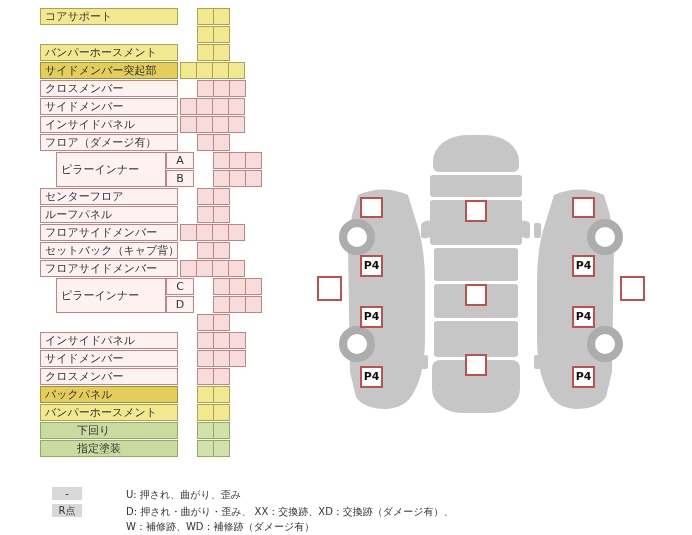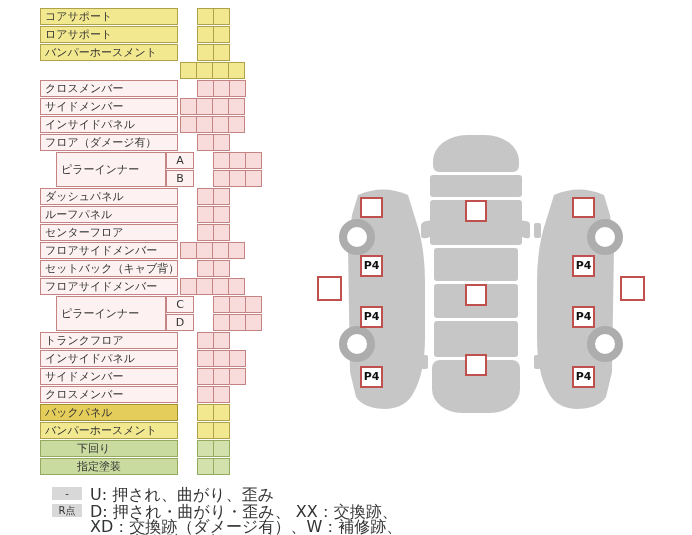--- a/index.html
+++ b/index.html
@@ -46,44 +46,44 @@
   .mbox{position:absolute;background:#ffffff;border:2px solid #c0504d;box-sizing:border-box;
         width:23px;height:22px;text-align:center;font-weight:bold;font-size:11px;line-height:18px;color:#111;}
   .mbox.sq22{width:22px;height:22px;}
   .mbox.outer{width:25px;height:25px;}
 
   
   .legend{position:absolute;left:52px;top:487px;}
   .leg-row{position:relative;margin-bottom:2px;}
   .leg-key{display:inline-block;width:30px;height:13px;background:#d8d8d8;text-align:center;
            font-size:10px;line-height:13px;vertical-align:top;margin-right:8px;color:#333;}
-  .leg-text{display:inline-block;width:330px;font-size:16px;line-height:15px;vertical-align:top;color:#333;}
+  .leg-text{display:inline-block;width:330px;font-size:10px;line-height:15px;vertical-align:top;color:#333;margin-left:36px;}
 </style>
 </head>
 <body>
 
 <div class="screen">
 
   <div class="parts-table" id="parts-table">
       <div class="prow">
         <div class="lbl c-yellow">コアサポート</div>
         <div class="cell c-yellow" style="left: 157px; top: 0px;"></div>
         <div class="cell c-yellow" style="left: 173px; top: 0px;"></div>
       </div>
       <div class="prow">
-        <div class="lbl c-yellow">ロアサポート</div>
         <div class="cell c-yellow" style="left: 157px; top: 0px;"></div>
         <div class="cell c-yellow" style="left: 173px; top: 0px;"></div>
       </div>
       <div class="prow">
         <div class="lbl c-yellow">バンパーホースメント</div>
         <div class="cell c-yellow" style="left: 157px; top: 0px;"></div>
         <div class="cell c-yellow" style="left: 173px; top: 0px;"></div>
       </div>
       <div class="prow">
+        <div class="lbl c-gold">サイドメンバー突起部</div>
         <div class="cell c-yellow" style="left: 140px; top: 0px;"></div>
         <div class="cell c-yellow" style="left: 156px; top: 0px;"></div>
         <div class="cell c-yellow" style="left: 172px; top: 0px;"></div>
         <div class="cell c-yellow" style="left: 188px; top: 0px;"></div>
       </div>
       <div class="prow">
         <div class="lbl c-pinkL">クロスメンバー</div>
         <div class="cell c-pinkC" style="left: 157px; top: 0px;"></div>
         <div class="cell c-pinkC" style="left: 173px; top: 0px;"></div>
         <div class="cell c-pinkC" style="left: 189px; top: 0px;"></div>
@@ -112,31 +112,26 @@
         <div class="sub c-pinkL" style="top: 0px;">A</div>
         <div class="cell c-pinkC" style="left: 157px; top: 0px;"></div>
         <div class="cell c-pinkC" style="left: 173px; top: 0px;"></div>
         <div class="cell c-pinkC" style="left: 189px; top: 0px;"></div>
         <div class="sub c-pinkL" style="top: 18px;">B</div>
         <div class="cell c-pinkC" style="left: 157px; top: 18px;"></div>
         <div class="cell c-pinkC" style="left: 173px; top: 18px;"></div>
         <div class="cell c-pinkC" style="left: 189px; top: 18px;"></div>
       </div>
       <div class="prow">
-        <div class="lbl c-pinkL">ダッシュパネル</div>
+        <div class="lbl c-pinkL">センターフロア</div>
         <div class="cell c-pinkC" style="left: 157px; top: 0px;"></div>
         <div class="cell c-pinkC" style="left: 173px; top: 0px;"></div>
       </div>
       <div class="prow">
         <div class="lbl c-pinkL">ルーフパネル</div>
-        <div class="cell c-pinkC" style="left: 157px; top: 0px;"></div>
-        <div class="cell c-pinkC" style="left: 173px; top: 0px;"></div>
-      </div>
-      <div class="prow">
-        <div class="lbl c-pinkL">センターフロア</div>
         <div class="cell c-pinkC" style="left: 157px; top: 0px;"></div>
         <div class="cell c-pinkC" style="left: 173px; top: 0px;"></div>
       </div>
       <div class="prow">
         <div class="lbl c-pinkL">フロアサイドメンバー</div>
         <div class="cell c-pinkC" style="left: 140px; top: 0px;"></div>
         <div class="cell c-pinkC" style="left: 156px; top: 0px;"></div>
         <div class="cell c-pinkC" style="left: 172px; top: 0px;"></div>
         <div class="cell c-pinkC" style="left: 188px; top: 0px;"></div>
       </div>
@@ -157,21 +152,20 @@
         <div class="sub c-pinkL" style="top: 0px;">C</div>
         <div class="cell c-pinkC" style="left: 157px; top: 0px;"></div>
         <div class="cell c-pinkC" style="left: 173px; top: 0px;"></div>
         <div class="cell c-pinkC" style="left: 189px; top: 0px;"></div>
         <div class="sub c-pinkL" style="top: 18px;">D</div>
         <div class="cell c-pinkC" style="left: 157px; top: 18px;"></div>
         <div class="cell c-pinkC" style="left: 173px; top: 18px;"></div>
         <div class="cell c-pinkC" style="left: 189px; top: 18px;"></div>
       </div>
       <div class="prow">
-        <div class="lbl c-pinkL">トランクフロア</div>
         <div class="cell c-pinkC" style="left: 157px; top: 0px;"></div>
         <div class="cell c-pinkC" style="left: 173px; top: 0px;"></div>
       </div>
       <div class="prow">
         <div class="lbl c-pinkL">インサイドパネル</div>
         <div class="cell c-pinkC" style="left: 157px; top: 0px;"></div>
         <div class="cell c-pinkC" style="left: 173px; top: 0px;"></div>
         <div class="cell c-pinkC" style="left: 189px; top: 0px;"></div>
       </div>
       <div class="prow">

